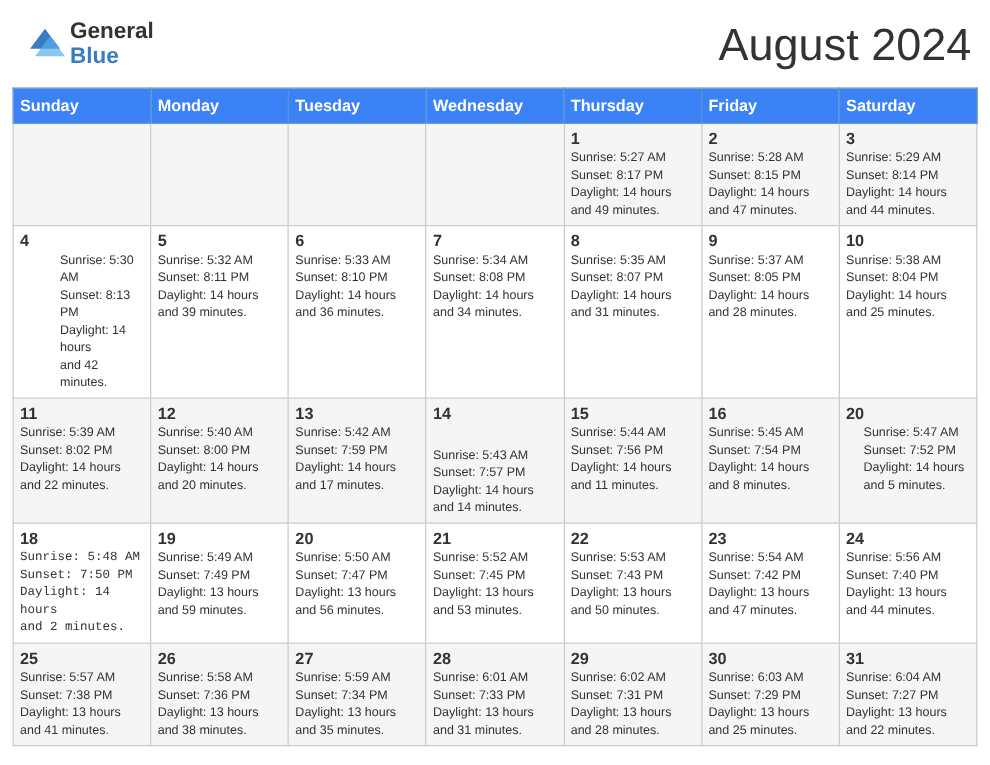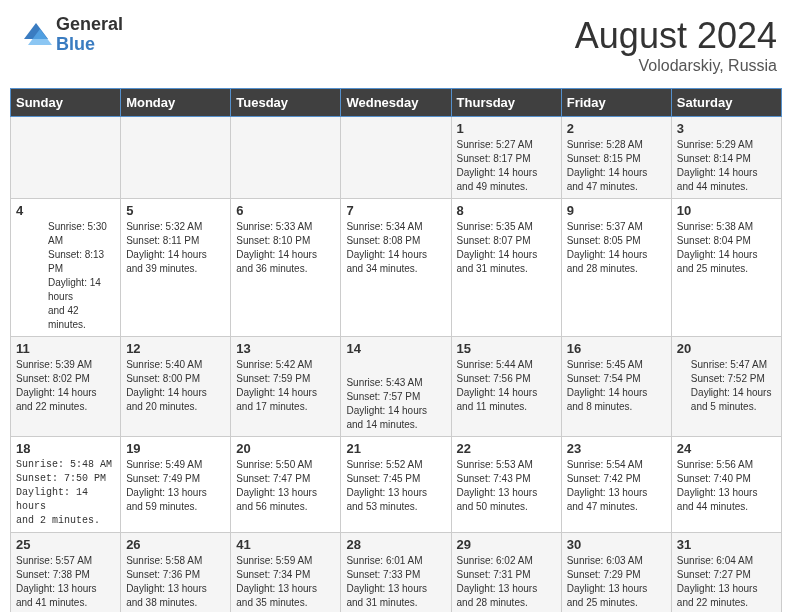--- a/index.html
+++ b/index.html
@@ -36,37 +36,37 @@
       font-size: 18px;
       font-weight: bold;
       color: #3a7cc1;
     }
     .logo-icon {
       width: 32px;
       height: 32px;
       margin-right: 4px;
     }
     .title-block {
-      text-align: right;
+      text-align: left;
     }
     .month-year {
       font-size: 36px;
       font-weight: normal;
       color: #333;
     }
     .location {
       font-size: 16px;
       color: #555;
     }
     table {
       width: 100%;
       border-collapse: collapse;
     }
     thead tr th {
-      background-color: #404040;
+      background-color: #3b82f6;
       color: #fff;
       font-size: 13px;
       font-weight: bold;
       padding: 6px 5px;
       text-align: left;
       border: 1px solid #5590cc;
     }
     tbody tr td {
       border: 1px solid #ccc;
       vertical-align: top;
@@ -107,21 +107,20 @@
       <polygon points="16,4 28,20 4,20" fill="#3a7cc1"></polygon>
       <polygon points="20,10 32,26 8,26" fill="#5aaeee" opacity="0.7"></polygon>
     </svg>
     <div class="logo-text">
       <span class="logo-general">General</span>
       <span class="logo-blue">Blue</span>
     </div>
   </div>
   <div class="title-block">
     <div class="month-year">August 2024</div>
-    <div class="location">Volodarskiy, Russia</div>
   </div>
 </div>
 
 <table>
   <thead>
     <tr>
     <th>Sunday</th>
         <th>Monday</th>
         <th>Tuesday</th>
         <th>Wednesday</th>
@@ -320,21 +319,21 @@
 and 41 minutes.</div>
         </td>
         <td>
           <span class="day-num">26</span>
           <div class="day-info" style="white-space: pre-line;">Sunrise: 5:58 AM
 Sunset: 7:36 PM
 Daylight: 13 hours
 and 38 minutes.</div>
         </td>
         <td>
-          <span class="day-num">41</span>
+          <span class="day-num">27</span>
           <div class="day-info" style="white-space: pre-line;">Sunrise: 5:59 AM
 Sunset: 7:34 PM
 Daylight: 13 hours
 and 35 minutes.</div>
         </td>
         <td>
           <span class="day-num">28</span>
           <div class="day-info" style="white-space: pre-line;">Sunrise: 6:01 AM
 Sunset: 7:33 PM
 Daylight: 13 hours

